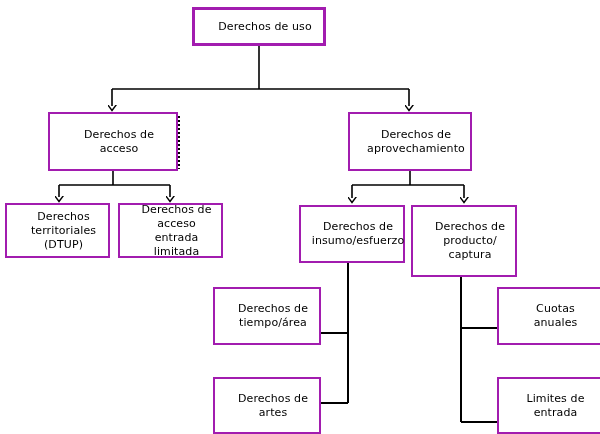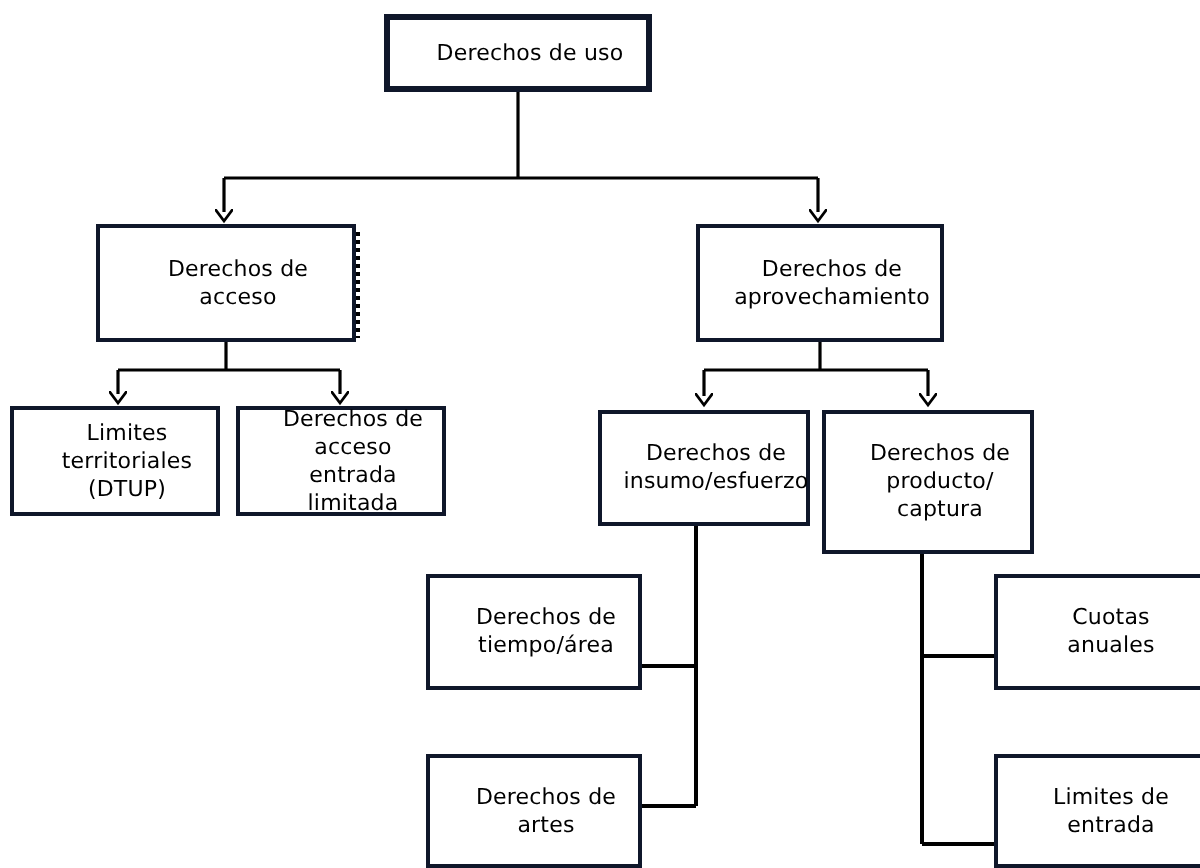--- a/index.html
+++ b/index.html
@@ -22,21 +22,21 @@
     left: 0;
     top: 0;
     width: 600px;
     height: 434px;
     pointer-events: none;
   }
   .node {
     position: absolute;
     box-sizing: border-box;
     background: #ffffff;
-    border: 2px solid #0f172a;
+    border: 2px solid #a21caf;
     display: flex;
     align-items: center;
     justify-content: center;
     text-align: center;
     z-index: 2;
     padding-left: 12px;
   }
   .node .label {
     display: block;
     font-size: 11px;
@@ -123,21 +123,21 @@
     <span class="label">Derechos de
 acceso</span>
   </div>
 
   <div class="node thick" style="left:348px; top:112px; width:124px; height:59px;">
     <span class="label">Derechos de
 aprovechamiento</span>
   </div>
 
   <div class="node thick" style="left:5px; top:203px; width:105px; height:55px;">
-    <span class="label">Limites
+    <span class="label">Derechos
 territoriales
 (DTUP)</span>
   </div>
 
   <div class="node thick" style="left:118px; top:203px; width:105px; height:55px;">
     <span class="label">Derechos de
 acceso entrada
 limitada</span>
   </div>
 

